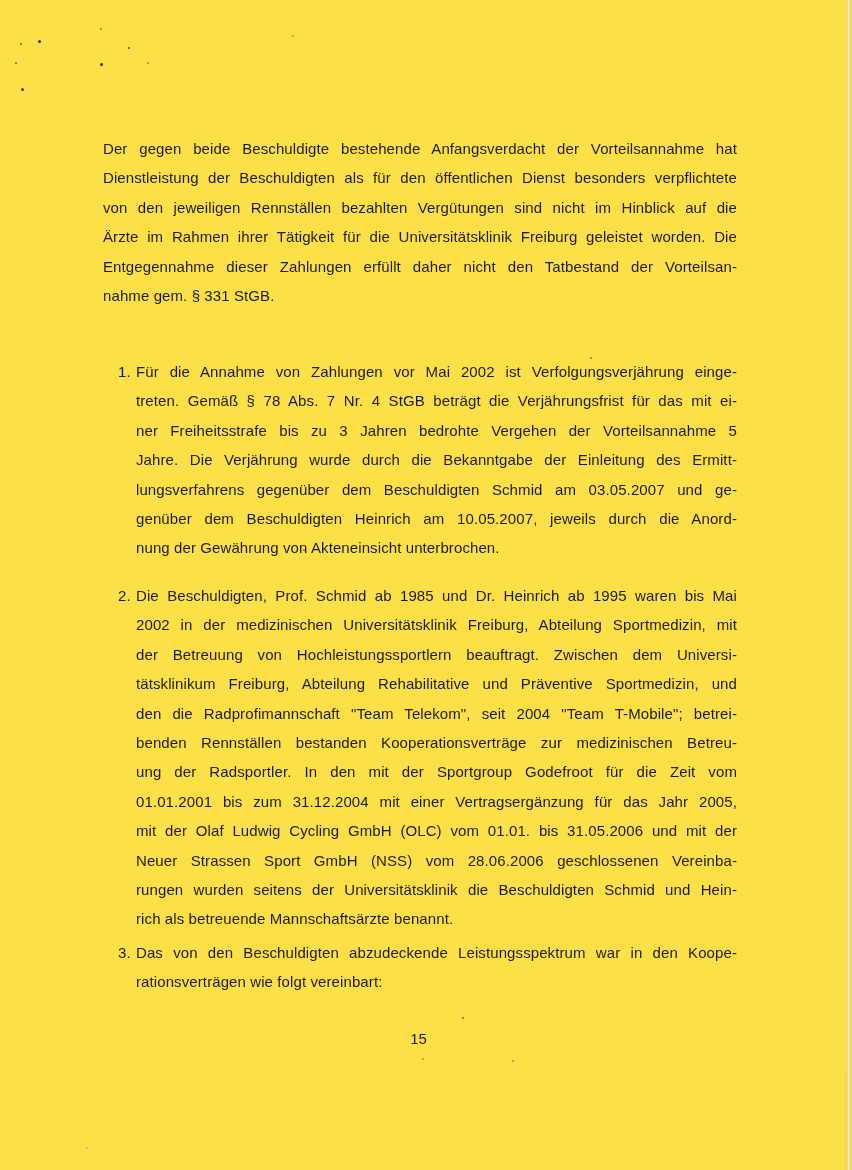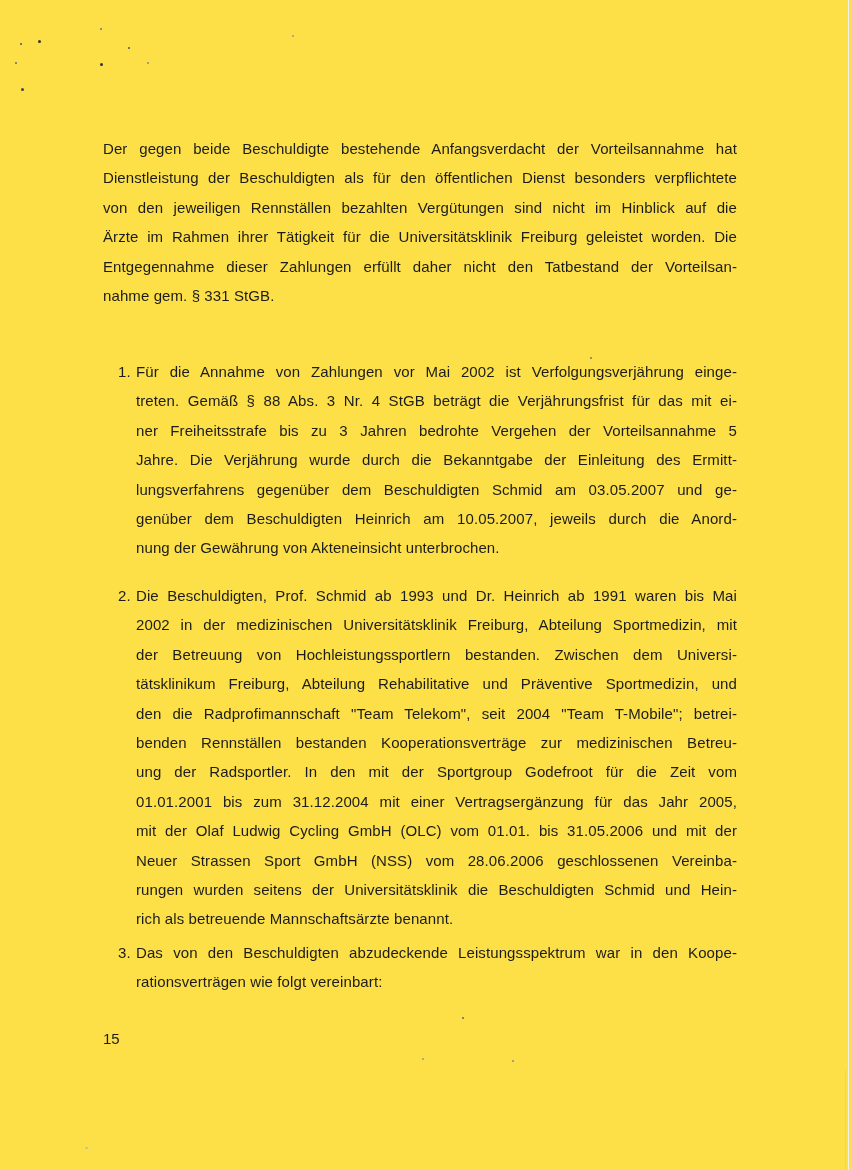--- a/index.html
+++ b/index.html
@@ -25,21 +25,21 @@
   .item-2  { top: 581px; }
   .item-3  { top: 938px; }
   .item .num  { flex: 0 0 18px; width: 18px; }
   .item .body { flex: 1 1 auto; min-width: 0; }
   .tline { text-align: justify; }
   .tline.just { text-align-last: justify; }
   .pagenum {
     position: absolute;
     left: 103px; top: 1024px; width: 631px;
     font-size: 15px; line-height: 29.4px;
-    text-align: left;
+    text-align: center;
   }
   .speck { position: absolute; border-radius: 50%; }
   .edge-line {
     position: absolute;
     width: 1px; background: #cfcfcf;
   }
   .edge-faint {
     position: absolute;
     right: 3px; top: 0; width: 1px; height: 1170px;
     background: #f0f0f0;
@@ -75,35 +75,35 @@
       <div class="tline just">von den jeweiligen Rennställen bezahlten Vergütungen sind nicht im Hinblick auf die</div>
       <div class="tline just">Ärzte im Rahmen ihrer Tätigkeit für die Universitätsklinik Freiburg geleistet worden. Die</div>
       <div class="tline just">Entgegennahme dieser Zahlungen erfüllt daher nicht den Tatbestand der Vorteilsan-</div>
       <div class="tline">nahme gem. § 331 StGB.</div>
     </div>
 
   <div class="block item item-1">
     <span class="num">1.</span>
     <div class="body">
         <div class="tline just">Für die Annahme von Zahlungen vor Mai 2002 ist Verfolgungsverjährung einge-</div>
-        <div class="tline just">treten. Gemäß § 88 Abs. 3 Nr. 4 StGB beträgt die Verjährungsfrist für das mit ei-</div>
+        <div class="tline just">treten. Gemäß § 78 Abs. 7 Nr. 4 StGB beträgt die Verjährungsfrist für das mit ei-</div>
         <div class="tline just">ner Freiheitsstrafe bis zu 3 Jahren bedrohte Vergehen der Vorteilsannahme 5</div>
         <div class="tline just">Jahre. Die Verjährung wurde durch die Bekanntgabe der Einleitung des Ermitt-</div>
         <div class="tline just">lungsverfahrens gegenüber dem Beschuldigten Schmid am 03.05.2007 und ge-</div>
         <div class="tline just">genüber dem Beschuldigten Heinrich am 10.05.2007, jeweils durch die Anord-</div>
         <div class="tline">nung der Gewährung von Akteneinsicht unterbrochen.</div>
       </div>
   </div>
 
   <div class="block item item-2">
     <span class="num">2.</span>
     <div class="body">
-        <div class="tline just">Die Beschuldigten, Prof. Schmid ab 1993 und Dr. Heinrich ab 1991 waren bis Mai</div>
+        <div class="tline just">Die Beschuldigten, Prof. Schmid ab 1985 und Dr. Heinrich ab 1995 waren bis Mai</div>
         <div class="tline just">2002 in der medizinischen Universitätsklinik Freiburg, Abteilung Sportmedizin, mit</div>
-        <div class="tline just">der Betreuung von Hochleistungssportlern bestanden. Zwischen dem Universi-</div>
+        <div class="tline just">der Betreuung von Hochleistungssportlern beauftragt. Zwischen dem Universi-</div>
         <div class="tline just">tätsklinikum Freiburg, Abteilung Rehabilitative und Präventive Sportmedizin, und</div>
         <div class="tline just">den die Radprofimannschaft "Team Telekom", seit 2004 "Team T-Mobile"; betrei-</div>
         <div class="tline just">benden Rennställen bestanden Kooperationsverträge zur medizinischen Betreu-</div>
         <div class="tline just">ung der Radsportler. In den mit der Sportgroup Godefroot für die Zeit vom</div>
         <div class="tline just">01.01.2001 bis zum 31.12.2004 mit einer Vertragsergänzung für das Jahr 2005,</div>
         <div class="tline just">mit der Olaf Ludwig Cycling GmbH (OLC) vom 01.01. bis 31.05.2006 und mit der</div>
         <div class="tline just">Neuer Strassen Sport GmbH (NSS) vom 28.06.2006 geschlossenen Vereinba-</div>
         <div class="tline just">rungen wurden seitens der Universitätsklinik die Beschuldigten Schmid und Hein-</div>
         <div class="tline">rich als betreuende Mannschaftsärzte benannt.</div>
       </div>

